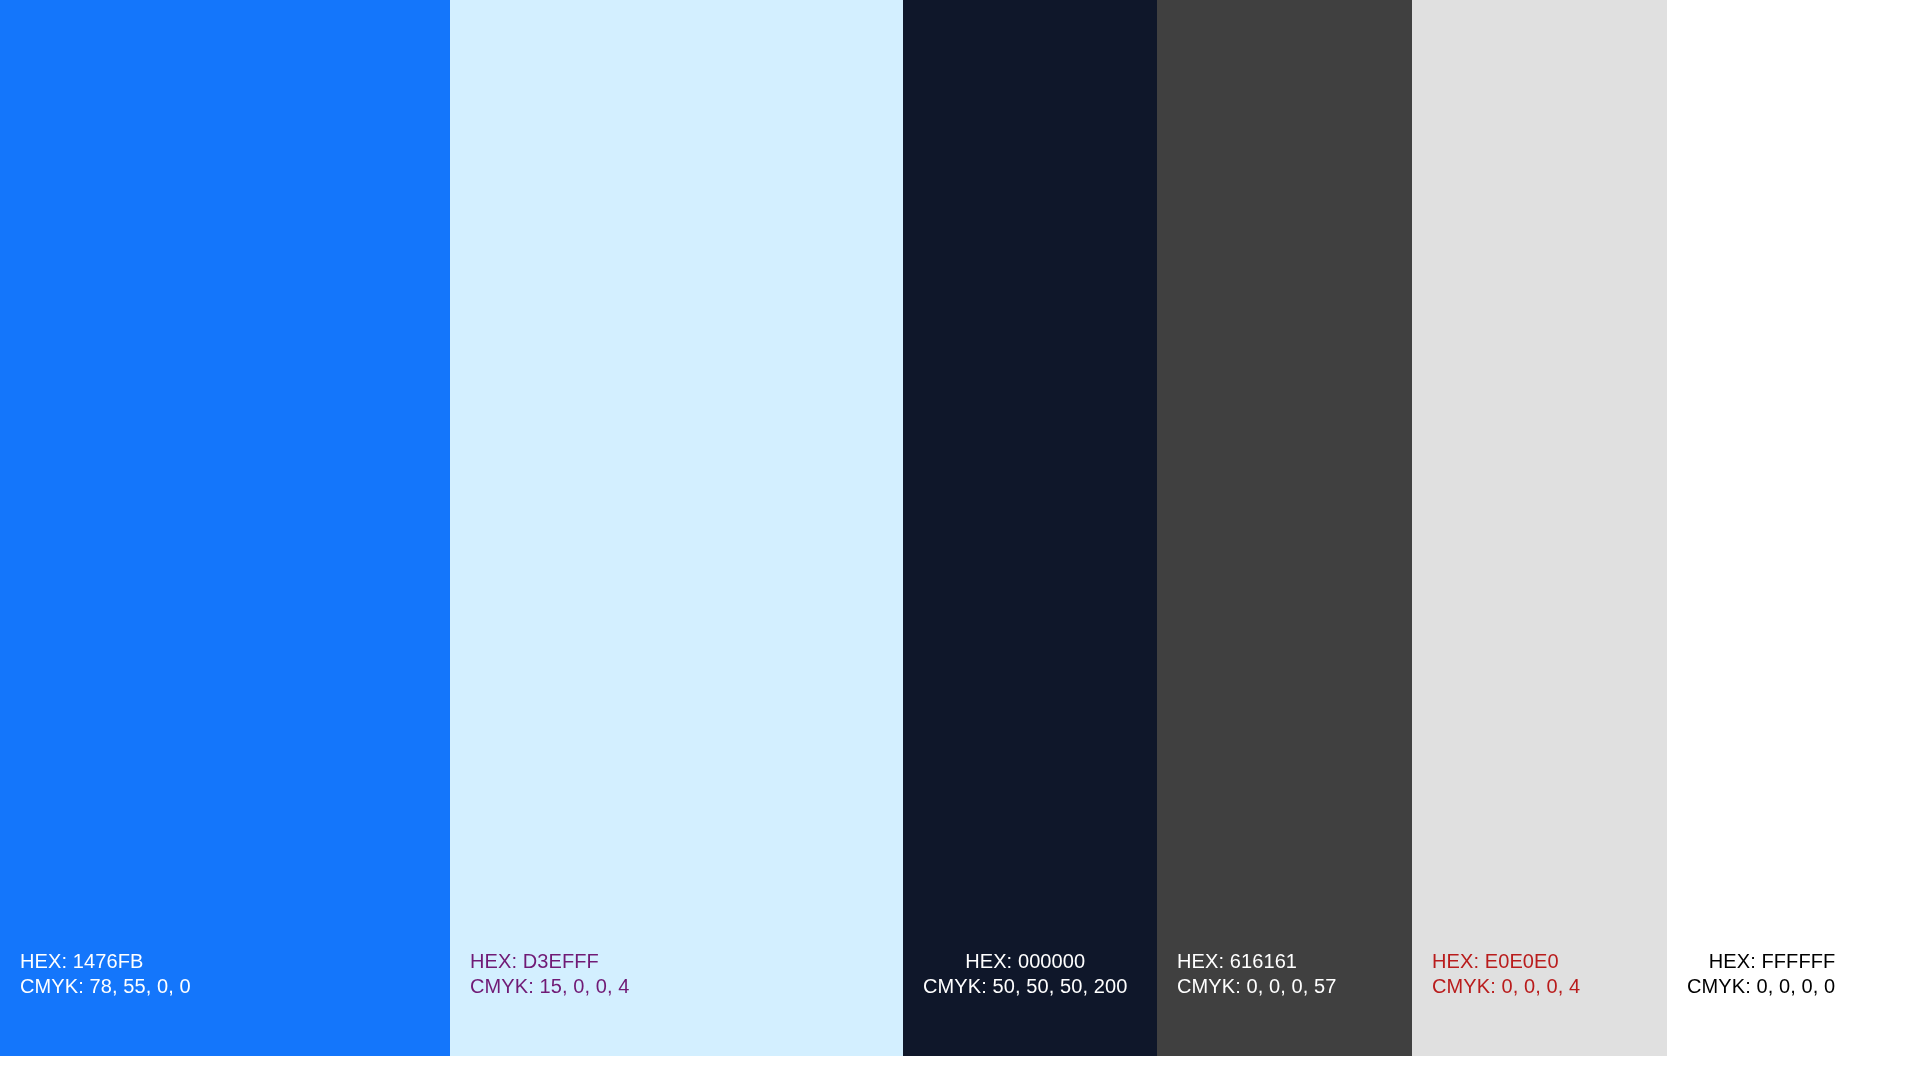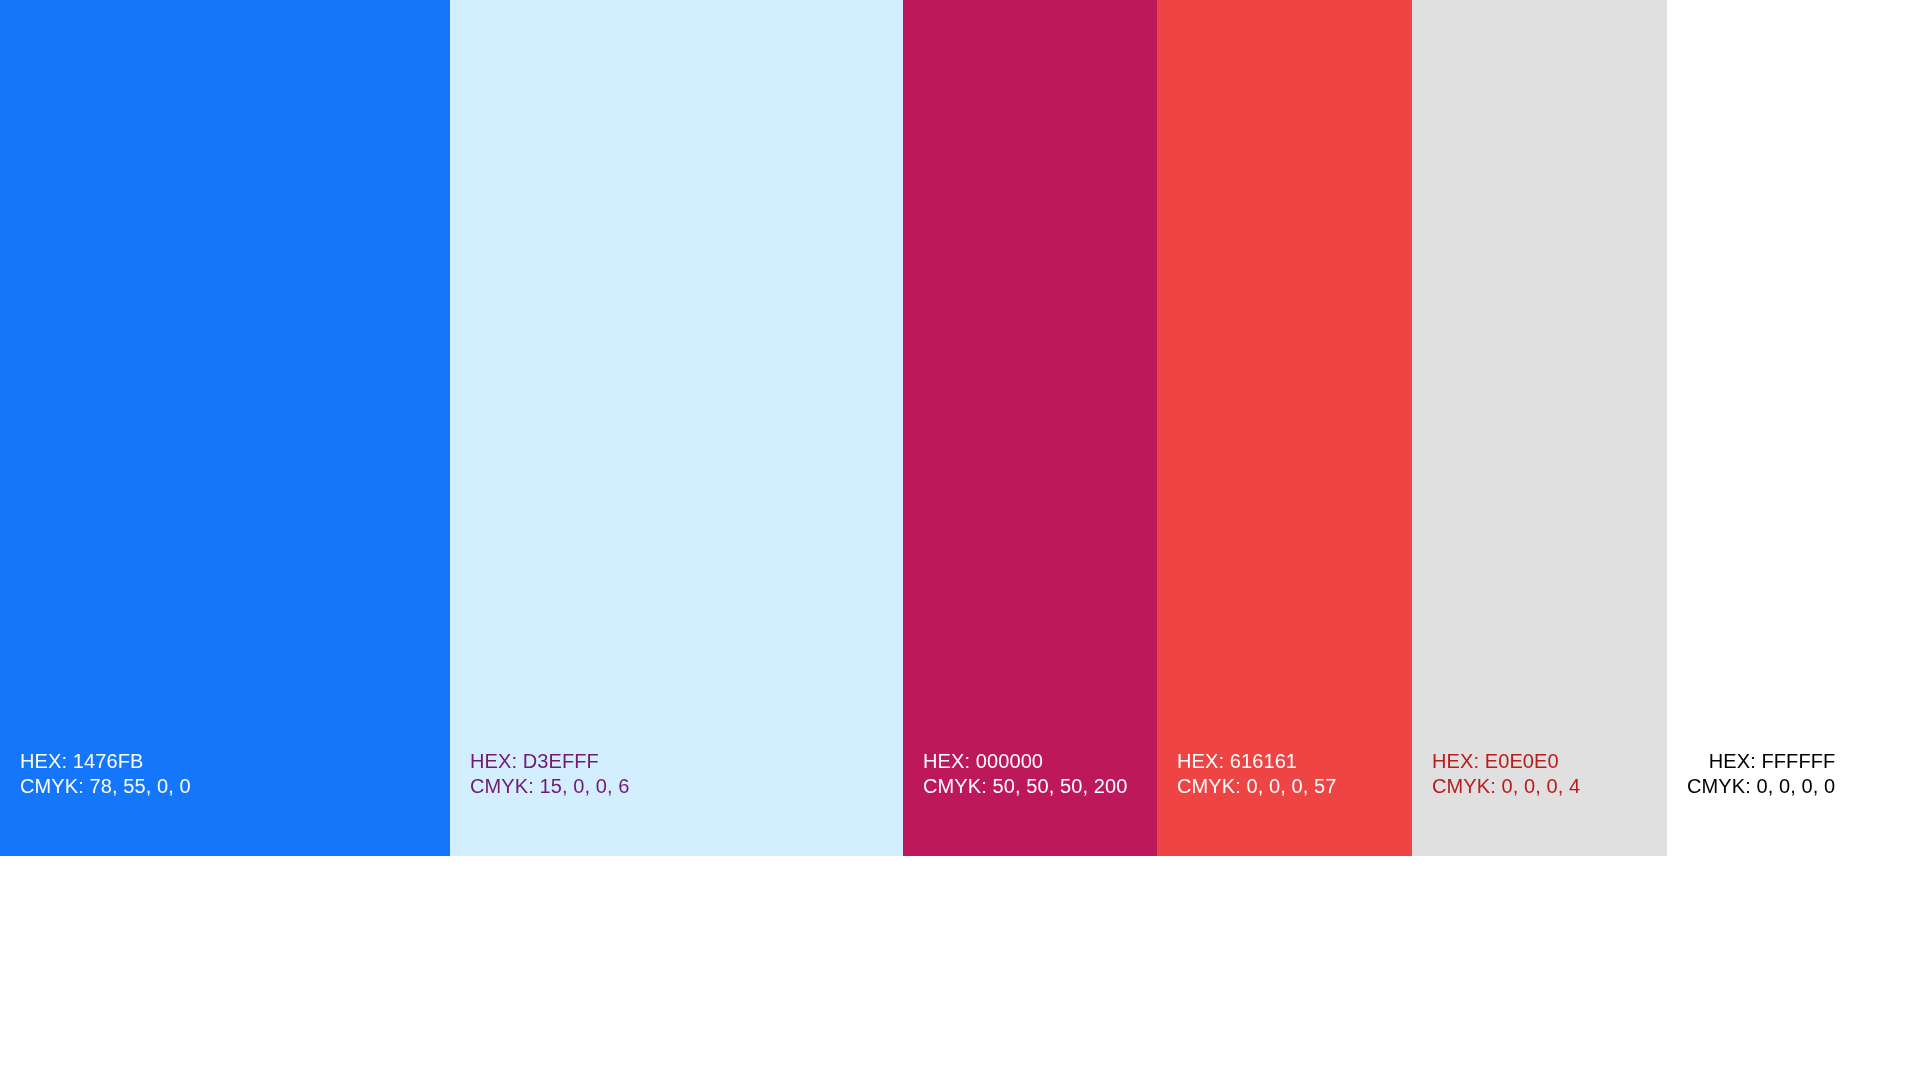--- a/index.html
+++ b/index.html
@@ -8,21 +8,21 @@
     padding: 0;
     width: 1920px;
     height: 1080px;
     background: #FFFFFF;
     overflow: hidden;
   }
   #palette {
     display: flex;
     flex-direction: row;
     width: 1920px;
-    height: 856px;
+    height: 1056px;
   }
   .swatch {
     position: relative;
     height: 100%;
     flex: 0 0 auto;
     box-sizing: border-box;
   }
   .swatch-labels {
     position: absolute;
     left: 20px;
@@ -44,30 +44,30 @@
 <div id="palette">
     <div class="swatch" style="background: rgb(20, 118, 251); width: 450px;">
       <div class="swatch-labels" style="color: rgb(255, 255, 255);">
         <span class="swatch-label">HEX: 1476FB</span>
         <span class="swatch-label">CMYK: 78, 55, 0, 0</span>
       </div>
     </div>
     <div class="swatch" style="background: rgb(211, 239, 255); width: 453px;">
       <div class="swatch-labels" style="color: #701a75;">
         <span class="swatch-label">HEX: D3EFFF</span>
-        <span class="swatch-label">CMYK: 15, 0, 0, 6</span>
+        <span class="swatch-label">CMYK: 15, 0, 0, 4</span>
       </div>
     </div>
-    <div class="swatch" style="background: #be185d; width: 254px;">
+    <div class="swatch" style="background: #0f172a; width: 254px; text-align: center;">
       <div class="swatch-labels" style="color: rgb(255, 255, 255);">
         <span class="swatch-label">HEX: 000000</span>
         <span class="swatch-label">CMYK: 50, 50, 50, 200</span>
       </div>
     </div>
-    <div class="swatch" style="background: #ef4444; width: 255px;">
+    <div class="swatch" style="background: #404040; width: 255px;">
       <div class="swatch-labels" style="color: rgb(255, 255, 255);">
         <span class="swatch-label">HEX: 616161</span>
         <span class="swatch-label">CMYK: 0, 0, 0, 57</span>
       </div>
     </div>
     <div class="swatch" style="background: rgb(224, 224, 224); width: 255px;">
       <div class="swatch-labels" style="color: #b91c1c;">
         <span class="swatch-label">HEX: E0E0E0</span>
         <span class="swatch-label">CMYK: 0, 0, 0, 4</span>
       </div>

